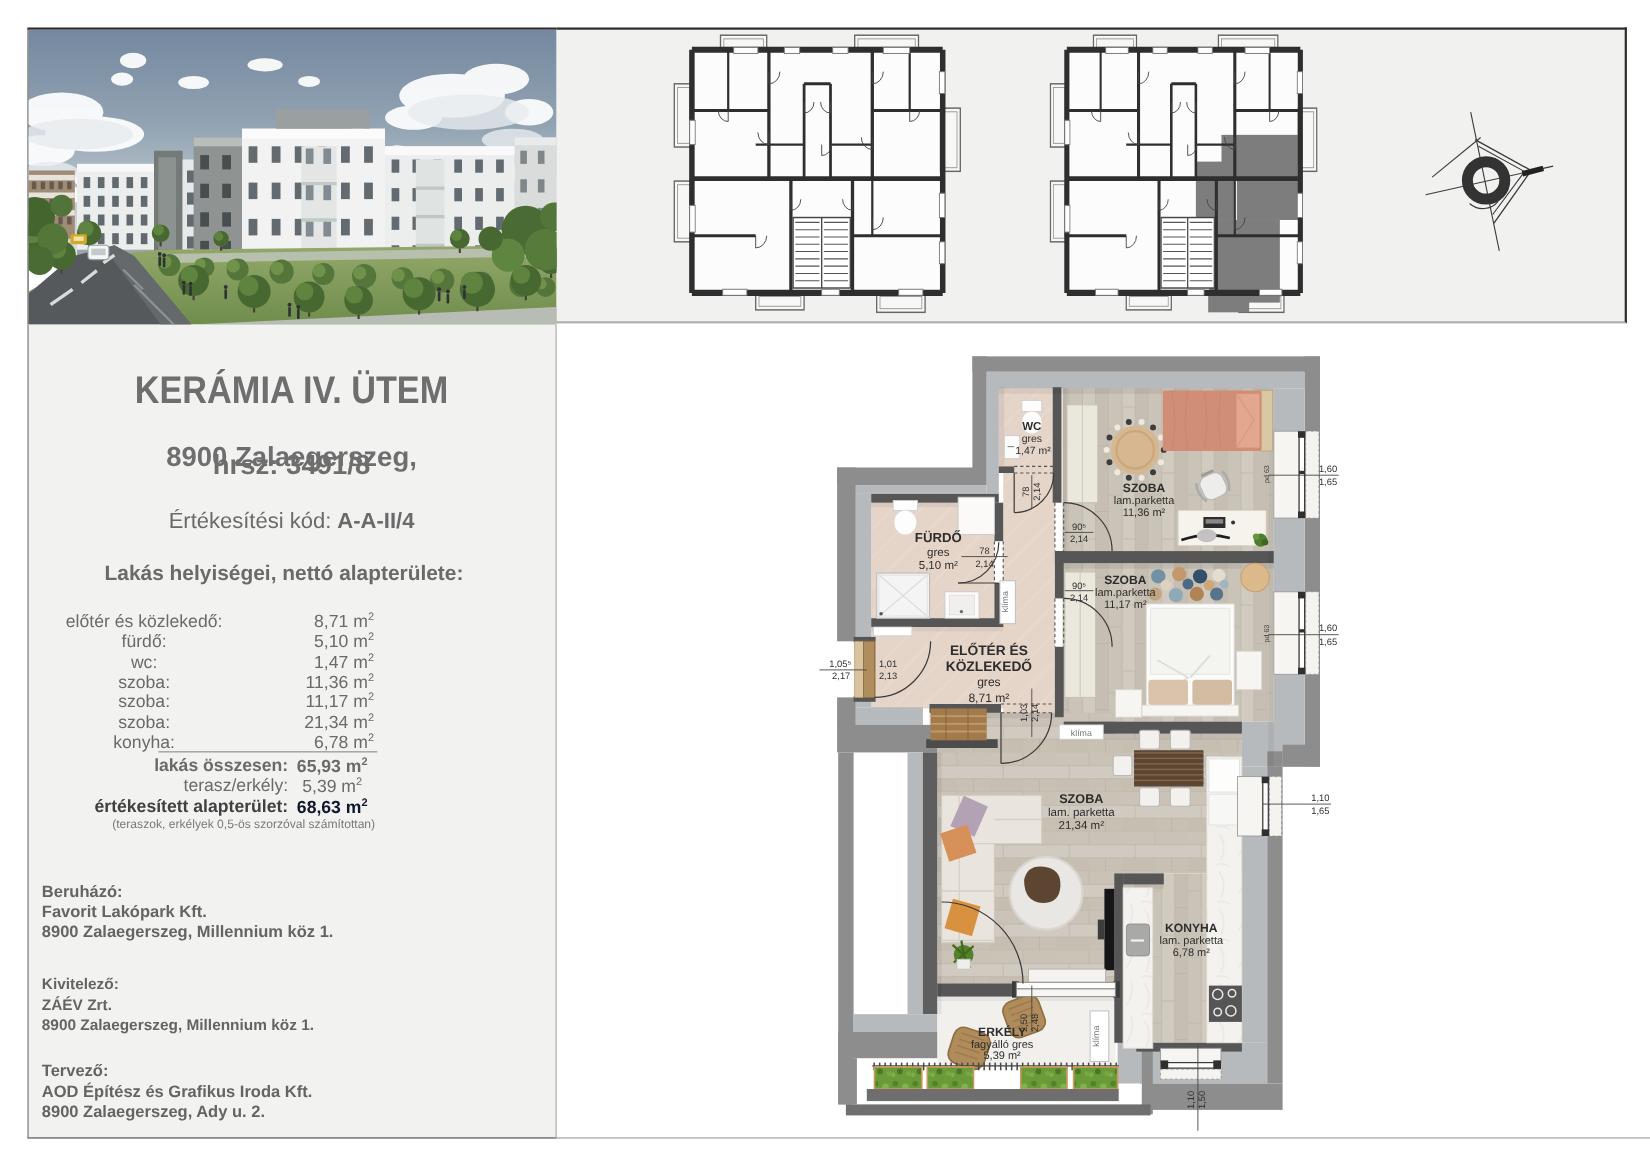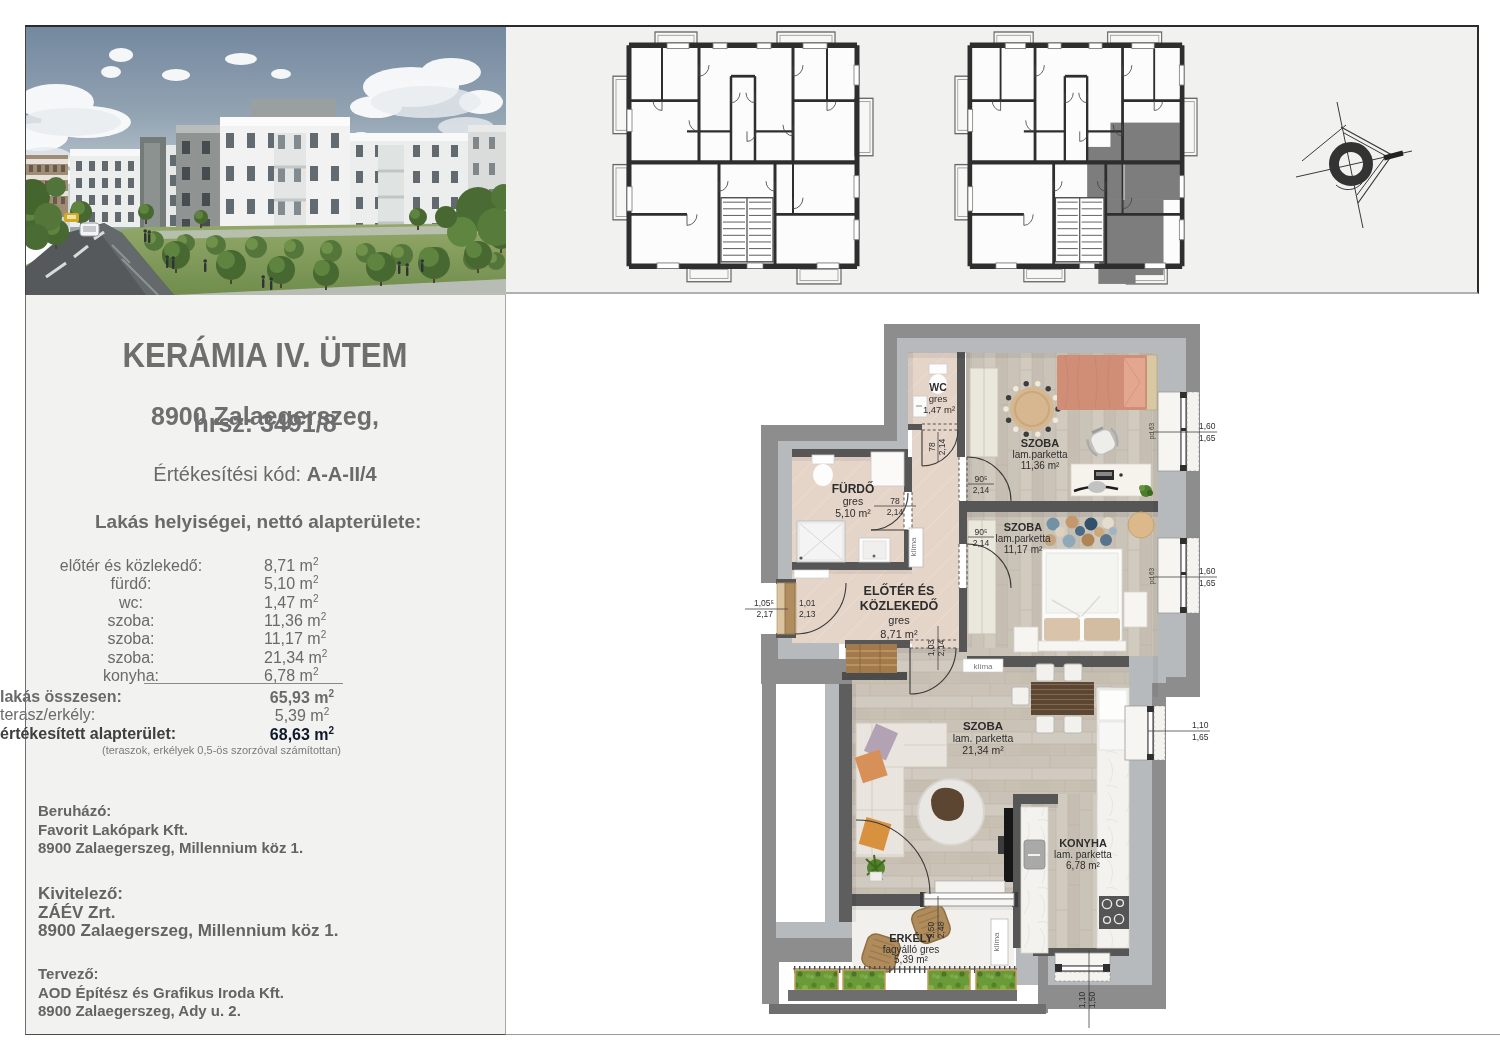--- a/index.html
+++ b/index.html
@@ -22,41 +22,41 @@
 <div class="abs ctr" style="left:45px;top:409px;width:440px;font-size:25px;font-weight:bold;color:#6e6e6e">hrsz: 3491/8</div>
 
 <div class="abs ctr" style="left:45px;top:463px;width:440px;font-size:20px;color:#6a6a6a">Értékesítési kód: <b>A-A-II/4</b></div>
 
 <div class="abs" style="left:95px;top:511px;width:400px;font-size:19px;font-weight:bold;color:#6a6a6a">Lakás helyiségei, nettó alapterülete:</div>
 
 <div class="abs" style="left:0;top:557px;width:506px;font-size:16px;color:#6a6a6a;line-height:18.35px">
   <div class="abs" style="left:0;top:0;width:262px;text-align:center">
     előtér és közlekedő:<br>fürdő:<br>wc:<br>szoba:<br>szoba:<br>szoba:<br>konyha:
   </div>
-  <div class="abs" style="left:264px;top:0;width:76px;text-align:left">
+  <div class="abs" style="left:264px;top:0;width:76px;text-align:right">
     8,71 m<sup style="font-size:10px">2</sup><br>5,10 m<sup style="font-size:10px">2</sup><br>1,47 m<sup style="font-size:10px">2</sup><br>11,36 m<sup style="font-size:10px">2</sup><br>11,17 m<sup style="font-size:10px">2</sup><br>21,34 m<sup style="font-size:10px">2</sup><br>6,78 m<sup style="font-size:10px">2</sup>
   </div>
 </div>
 
 <div class="abs" style="left:0;top:688px;width:506px;font-size:16px;color:#6a6a6a;line-height:18.4px">
-  <div class="abs" style="left:0;top:0;width:262px;text-align:left">
+  <div class="abs" style="left:0;top:0;width:262px;text-align:right">
     <b>lakás összesen:</b><br>terasz/erkély:<br><b style="color:#404040">értékesített alapterület:</b>
   </div>
   <div class="abs" style="left:264px;top:1px;width:76px;text-align:center">
     <b>65,93 m<sup style="font-size:10px">2</sup></b><br>5,39 m<sup style="font-size:10px">2</sup><br><b style="color:#0f172a">68,63 m<sup style="font-size:10px">2</sup></b>
   </div>
 </div>
 
 <div class="abs" style="left:144px;top:683px;width:199px;border-top:1.5px solid #8a8a8a"></div>
 
 <div class="abs" style="left:102px;top:744px;font-size:11px;color:#7a7a7a">(teraszok, erkélyek 0,5-ös szorzóval számítottan)</div>
 
 <div class="abs" style="left:38px;top:802px;font-size:15px;color:#646464;line-height:18.5px;font-weight:bold">Beruházó:<br>Favorit Lakópark Kft.<br>8900 Zalaegerszeg, Millennium köz 1.</div>
 
-<div class="abs" style="left:38px;top:885px;font-size:17px;color:#646464;line-height:18.5px;font-weight:bold">Kivitelező:<br>ZÁÉV Zrt.<br>8900 Zalaegerszeg, Millennium köz 1.</div>
+<div class="abs" style="left:38px;top:885px;font-size:14px;color:#646464;line-height:18.5px;font-weight:bold">Kivitelező:<br>ZÁÉV Zrt.<br>8900 Zalaegerszeg, Millennium köz 1.</div>
 
 <div class="abs" style="left:38px;top:965px;font-size:15px;color:#646464;line-height:18.5px;font-weight:bold">Tervező:<br>AOD Építész és Grafikus Iroda Kft.<br>8900 Zalaegerszeg, Ady u. 2.</div>
 
 <div class="abs" style="left:506px;top:1034px;width:994px;border-top:1.5px solid #9a9a9a"></div>
 
 <svg id="photo" class="abs" style="left:26px;top:27px" width="480" height="268" viewBox="0 0 480 268">
 <defs>
 <linearGradient id="sky" x1="0" y1="0" x2="0" y2="1">
         <stop offset="0" stop-color="#74889f"></stop>
         <stop offset="0.45" stop-color="#93a4b3"></stop>

